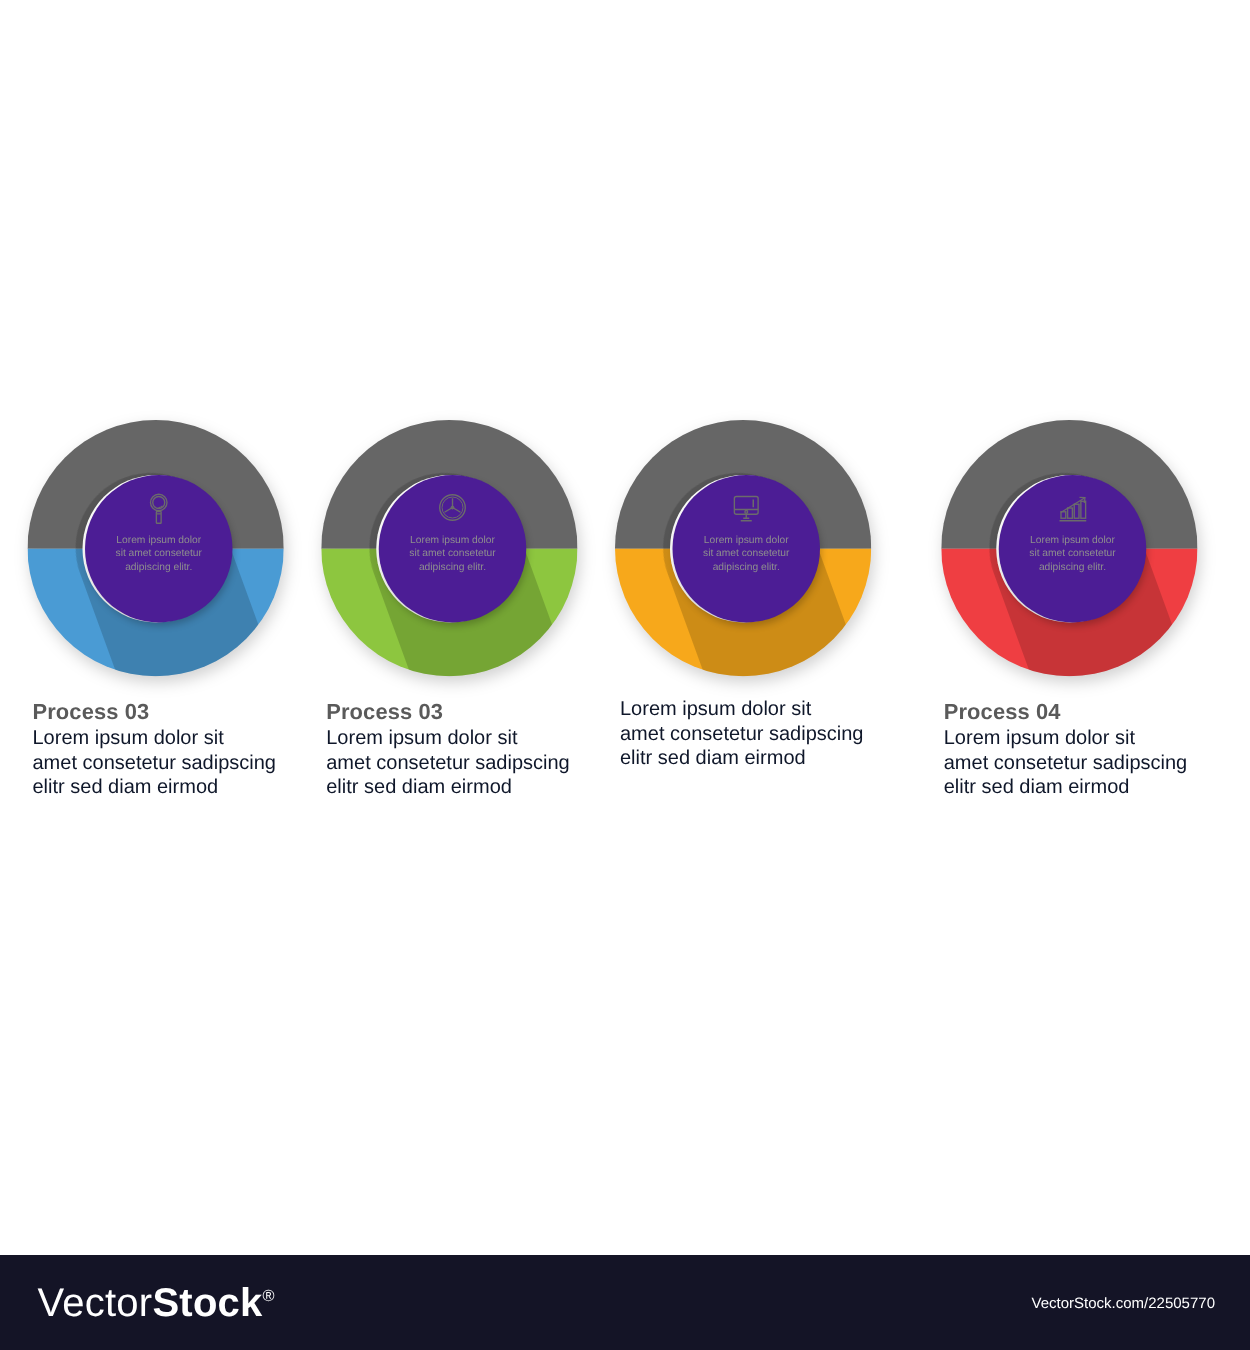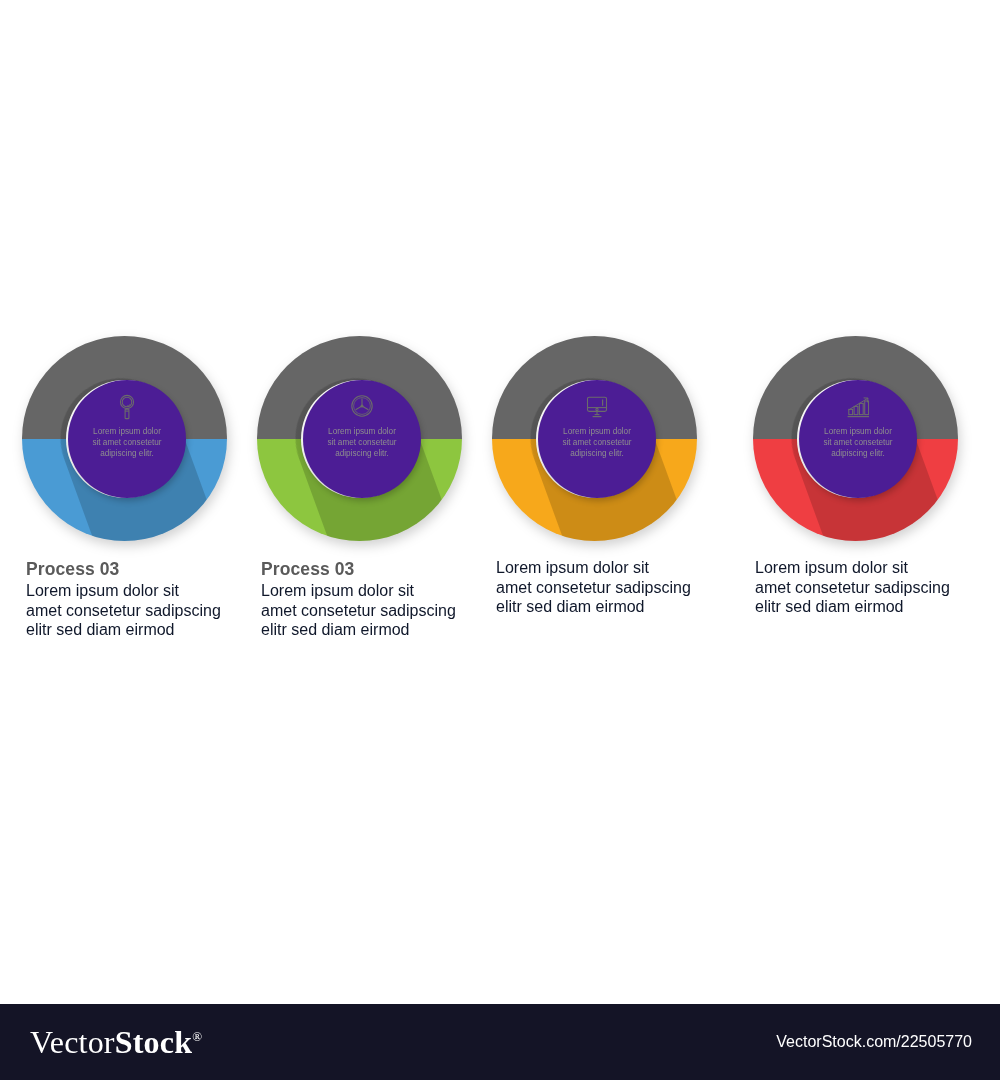--- a/index.html
+++ b/index.html
@@ -186,32 +186,32 @@
     background: #141426;
   }
   #wm-logo {
     position: absolute;
     left: 30px;
     top: 50%;
     transform: translateY(-50%);
     font-size: 32px;
     color: #ffffff;
     white-space: nowrap;
-    font-family: Liberation Serif, serif;
+    font-family: Liberation Sans, sans-serif;
   }
   #wm-logo .lt { font-weight: 300; letter-spacing: 0.2px; }
   #wm-logo .bd { font-weight: bold; letter-spacing: 0.2px; }
   #wm-logo .reg { font-size: 13px; vertical-align: super; font-weight: normal; }
 
   #wm-url {
     position: absolute;
     right: 28px;
     top: 50%;
     transform: translateY(-50%);
-    font-size: 16px;
+    font-size: 12px;
     color: #ffffff;
     white-space: nowrap;
     font-family: "Liberation Sans", "DejaVu Sans", sans-serif;
   }
 </style>
 </head>
 <body>
 
 <div id="canvas">
 
@@ -331,20 +331,21 @@
               <path d="M7.6 18.0 L26.6 6.4" stroke-width="1.0"></path>
               <path d="M22.6 5.9 L27.0 6.1 L26.4 10.4" stroke-width="1.0"></path>
             </svg>
           </span>
           <span class="badge-text">Lorem ipsum dolor
 sit amet consetetur
 adipiscing elitr.</span>
         </div>
       </div>
       <div class="caption">
+        <div class="caption-title">Process 04</div>
         <div class="caption-body">Lorem ipsum dolor sit
 amet consetetur sadipscing
 elitr sed diam eirmod</div>
       </div>
     </div>
 
   </div>
 </div>
 
 <div id="footer">

